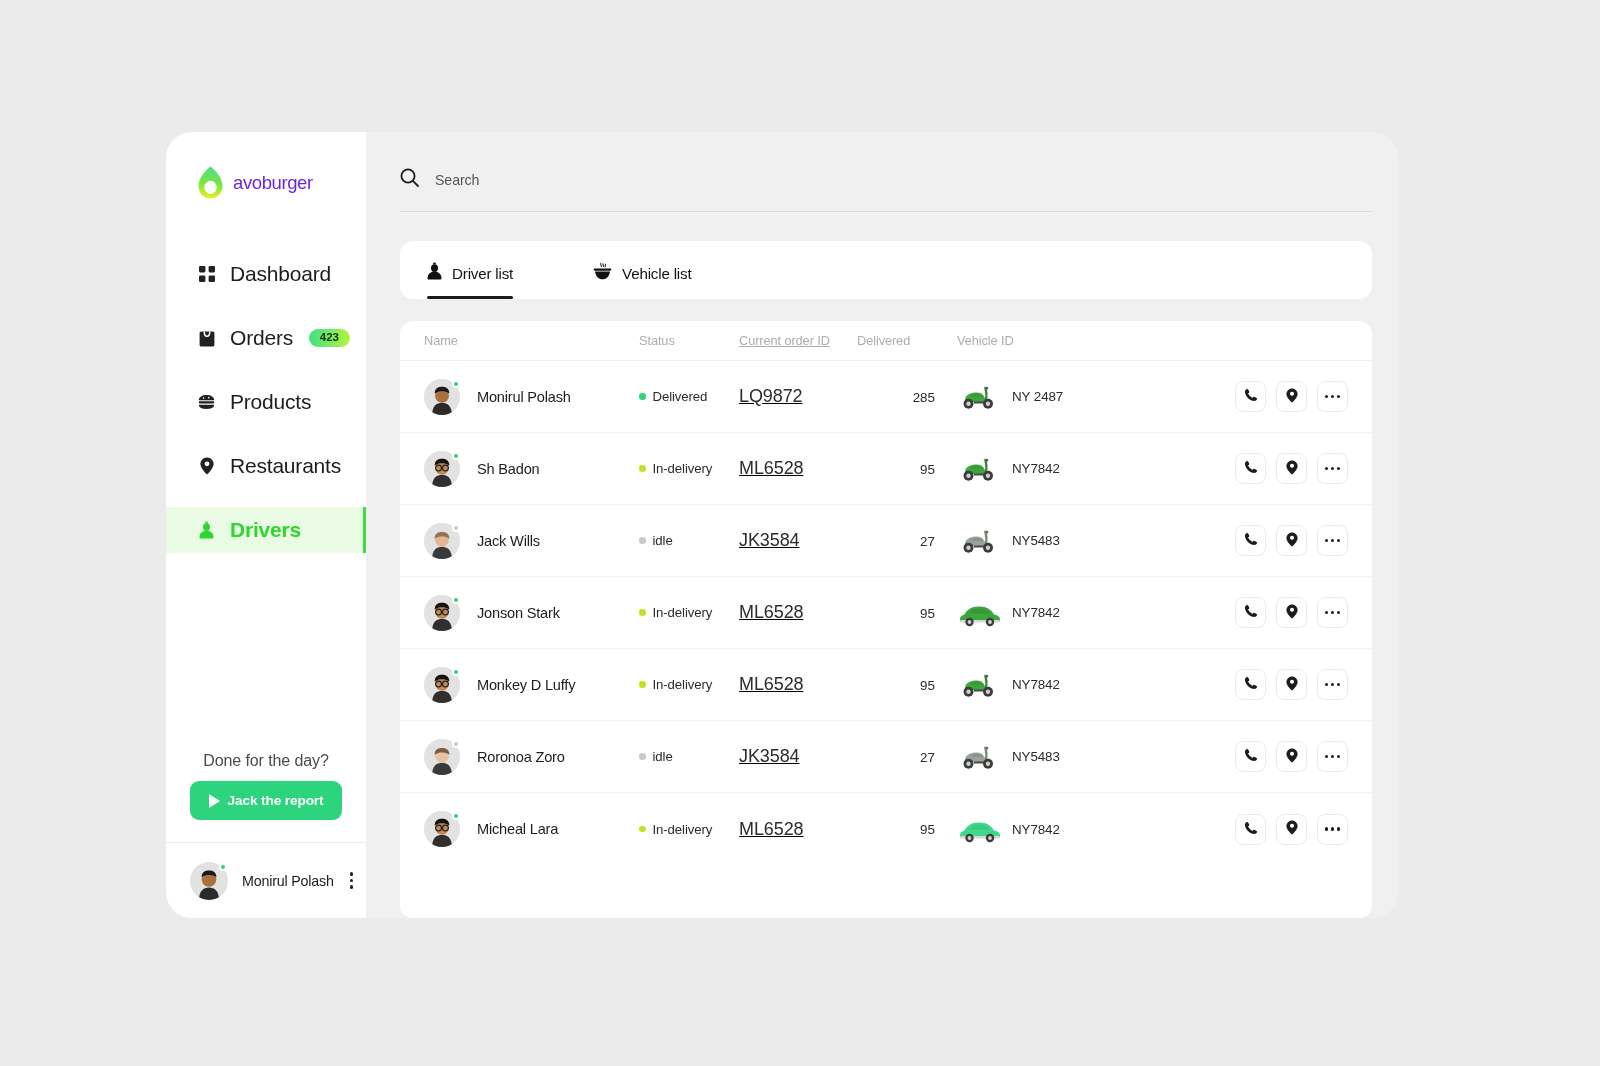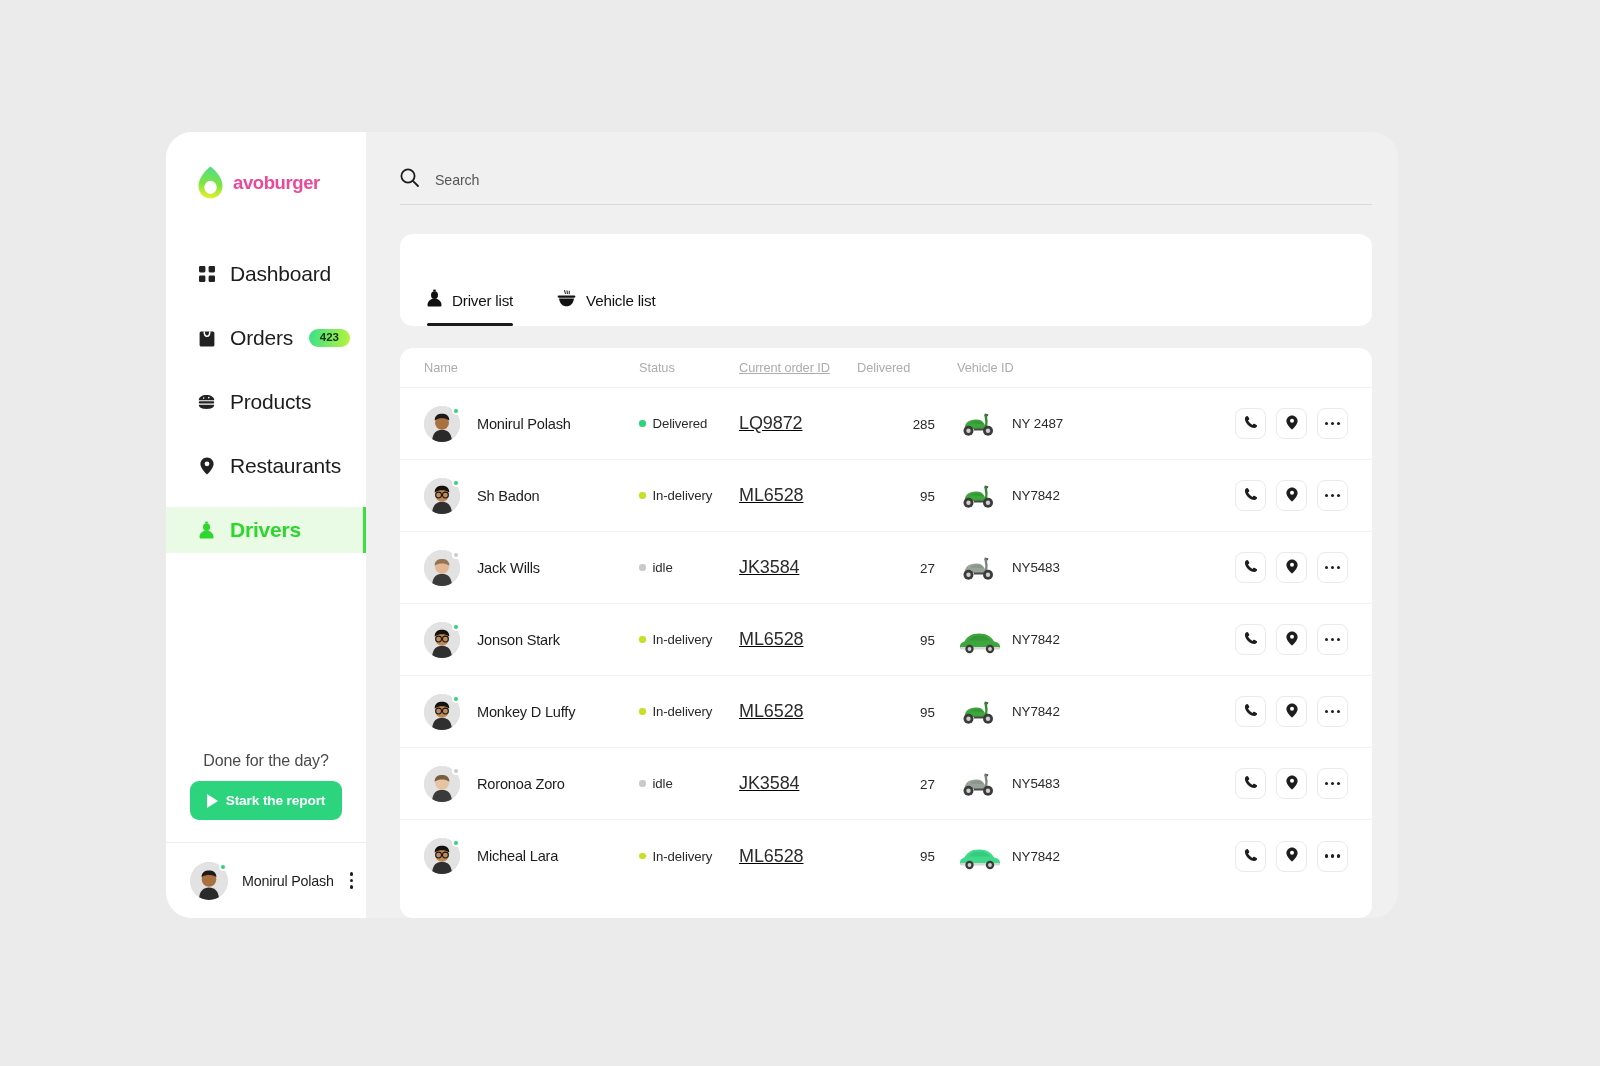--- a/index.html
+++ b/index.html
@@ -38,22 +38,22 @@
 
   .brand {
     display: flex;
     align-items: center;
     gap: 9px;
     padding: 34px 0 0 31px;
   }
   .brand-logo { width: 27px; height: 33px; flex-shrink: 0; }
   .brand-name {
     font-size: 18.5px;
-    font-weight: bold;
-    color: #ec4899;
+    font-weight: normal;
+    color: #6d28d9;
     letter-spacing: -0.4px;
   }
 
   .nav { margin-top: 52px; }
 
   .nav-item {
     display: flex;
     align-items: center;
     height: 46px;
     padding-left: 32px;
@@ -185,44 +185,45 @@
     padding: 0 26px 0 34px;
     min-width: 0;
   }
 
   .search-wrap {
     display: flex;
     align-items: center;
     gap: 16px;
     border-bottom: 1px solid #d9d9d9;
     margin-top: 36px;
-    padding-bottom: 13px;
+    padding-bottom: 20px;
     flex-shrink: 0;
   }
   .search-input {
     border: none;
     background: transparent;
     outline: none;
     font-size: 14.2px;
     font-family: inherit;
     color: #1d1d1d;
     flex: 1;
     letter-spacing: -0.1px;
   }
   .search-input::placeholder { color: #565656; }
 
   .tabs-card {
     background: #fff;
     border-radius: 13px;
     margin-top: 29px;
-    height: 92px;
+    height: 58px;
     display: flex;
     align-items: flex-end;
     padding: 0 27px;
     flex-shrink: 0;
+    gap: 36px;
   }
   .tab {
     display: flex;
     align-items: center;
     gap: 10px;
     padding-bottom: 15px;
     margin-right: 44px;
     cursor: pointer;
     position: relative;
     color: #111;
@@ -396,21 +397,21 @@
       </div>
 
     </nav>
 
     <div class="sidebar-spacer"></div>
 
     <div class="report-block">
       <div class="report-prompt">Done for the day?</div>
       <button class="report-btn">
         <span class="play-tri"></span>
-        <span>Stark the report</span>
+        <span>Jack the report</span>
       </button>
     </div>
 
     <div class="sidebar-user">
       <div class="avatar" style="width:38px;height:38px;">
         <span class="face">
           <svg viewBox="0 0 38 38" width="38" height="38">
             <circle cx="19" cy="19" r="19" fill="#e2e2e2"></circle>
             <path d="M9 38 C9 29 13.5 25.5 19 25.5 C24.5 25.5 29 29 29 38 Z" fill="#2a2a2a"></path>
             <circle cx="19" cy="17.5" r="7.3" fill="#a9713f"></circle>

